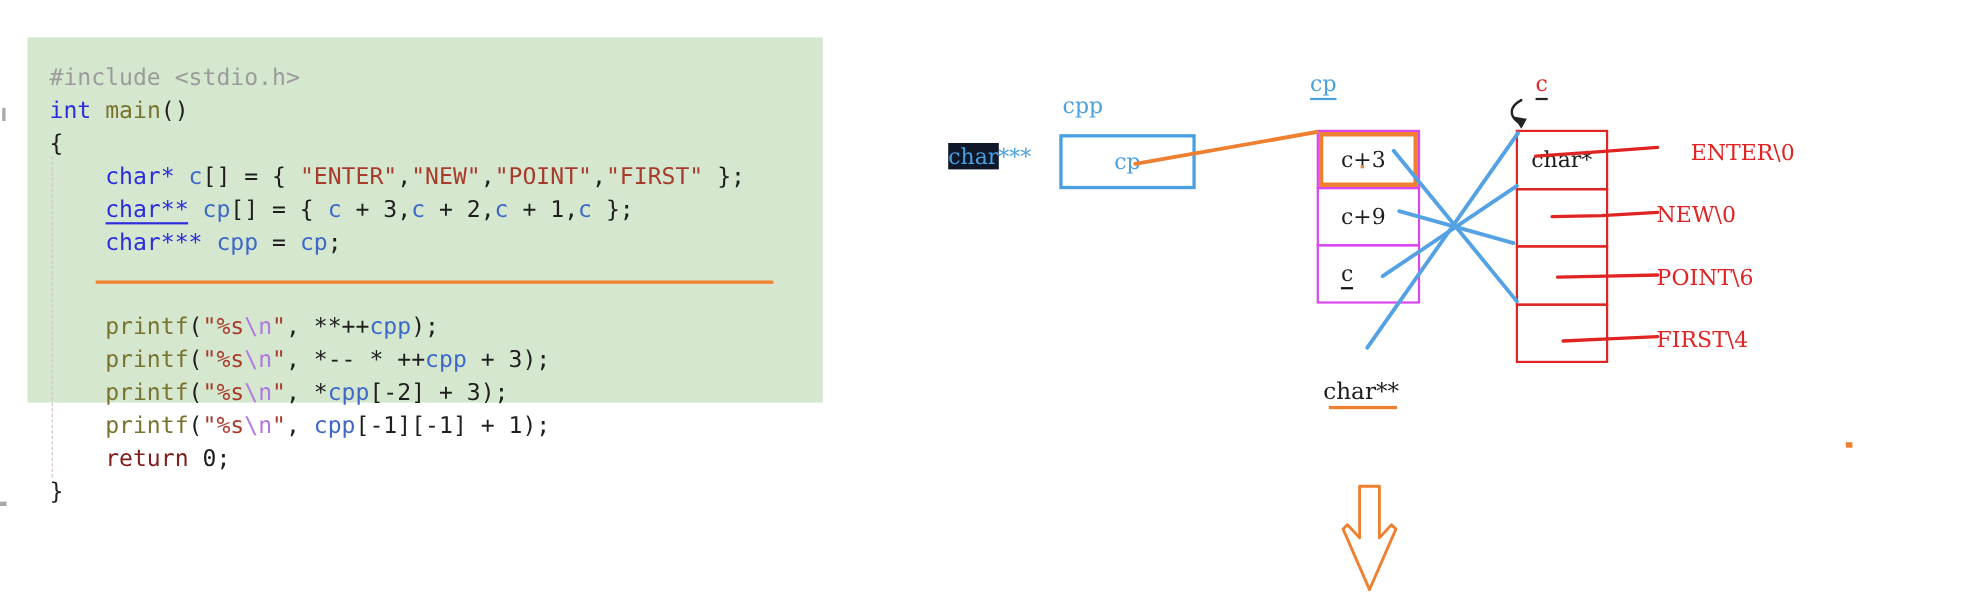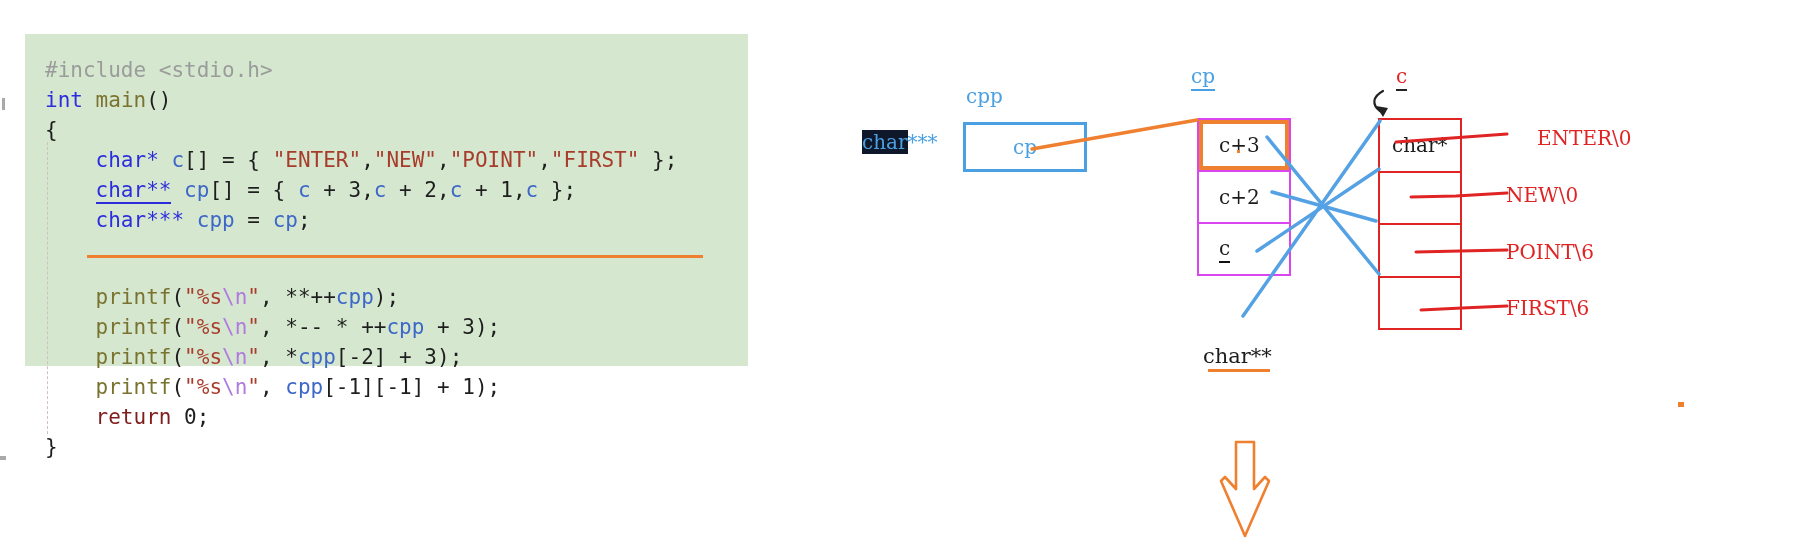--- a/index.html
+++ b/index.html
@@ -67,21 +67,21 @@
   <div class="cpp-box">
     <span>cp</span>
   </div>
 
   <div class="dg-label blue-t underline-blue" style="left:1191px;top:64px;">cp</div>
   <div class="cp-col">
     <div class="cp-cell">
         <span class="cell-txt">c+3</span>
       </div>
     <div class="cp-cell">
-        <span class="cell-txt">c+2</span>
+        <span class="cell-txt">c+9</span>
       </div>
     <div class="cp-cell">
         <span class="cell-txt">c</span>
       </div>
   </div>
   <div class="mini-dot" style="left:1237px;top:150px;width:3px;height:3px;"></div>
   <div class="dg-label black-t" style="left:1203px;top:344px;font-size:21px;">char**</div>
   <div class="mini-dot" style="left:1208px;top:369px;width:62px;height:3px;"></div>
 
   <div class="dg-label red-t underline-dark" style="left:1396px;top:64px;">c</div>
@@ -90,21 +90,21 @@
         <span>char*</span>
       </div>
     <div class="c-cell"></div>
     <div class="c-cell"></div>
     <div class="c-cell"></div>
   </div>
 
   <div class="dg-label red-t" style="left:1506px;top:126px;margin-left:31px;">ENTER\0</div>
   <div class="dg-label red-t" style="left:1506px;top:183px;">NEW\0</div>
   <div class="dg-label red-t" style="left:1506px;top:240px;">POINT\6</div>
-  <div class="dg-label red-t" style="left:1506px;top:296px;">FIRST\6</div>
+  <div class="dg-label red-t" style="left:1506px;top:296px;">FIRST\4</div>
 
   <div class="mini-dot" style="left:1678px;top:402px;width:6px;height:5px;"></div>
 
   <svg class="overlay" width="1798" height="541" viewBox="0 0 1798 541">
 
     <line x1="1032" y1="149" x2="1197" y2="120" stroke="#ee8030" stroke-width="3.5" stroke-linecap="round"></line>
 
     <line x1="1267" y1="137" x2="1379" y2="274" stroke="#54a1e4" stroke-width="3.5" stroke-linecap="round"></line>
     <line x1="1272" y1="192" x2="1376" y2="221" stroke="#54a1e4" stroke-width="3.5" stroke-linecap="round"></line>
     <line x1="1257" y1="251" x2="1379" y2="169" stroke="#54a1e4" stroke-width="3.5" stroke-linecap="round"></line>

